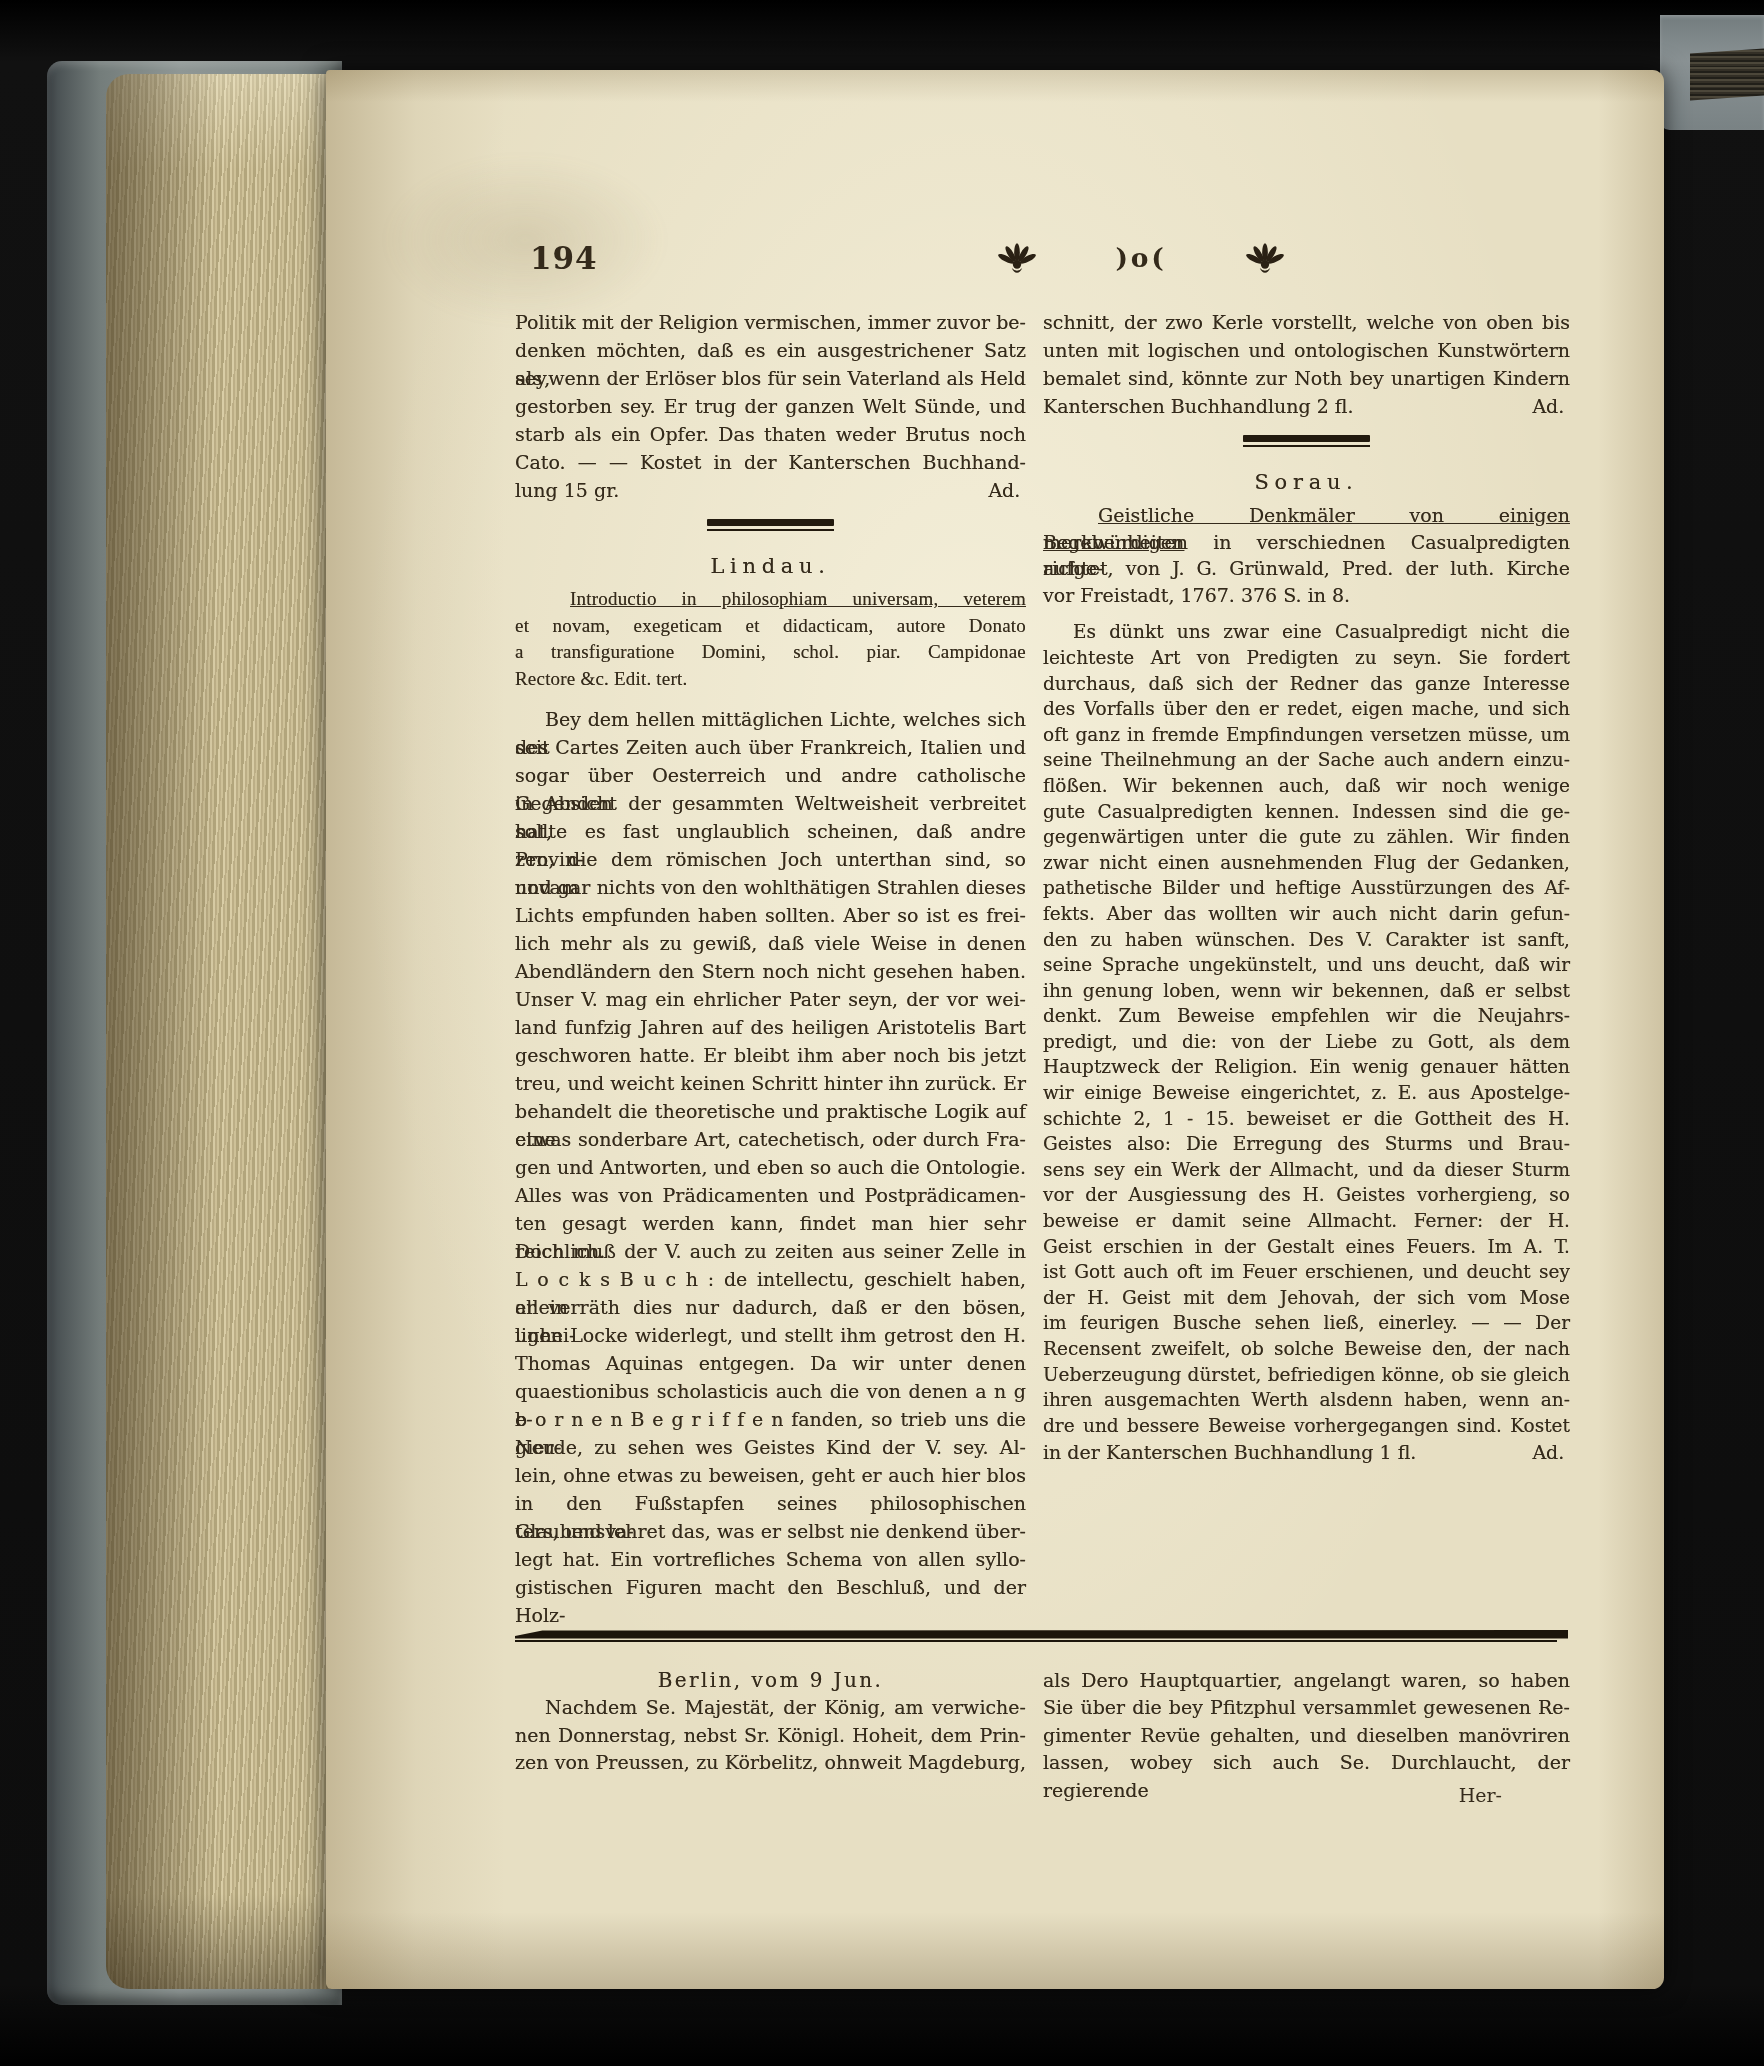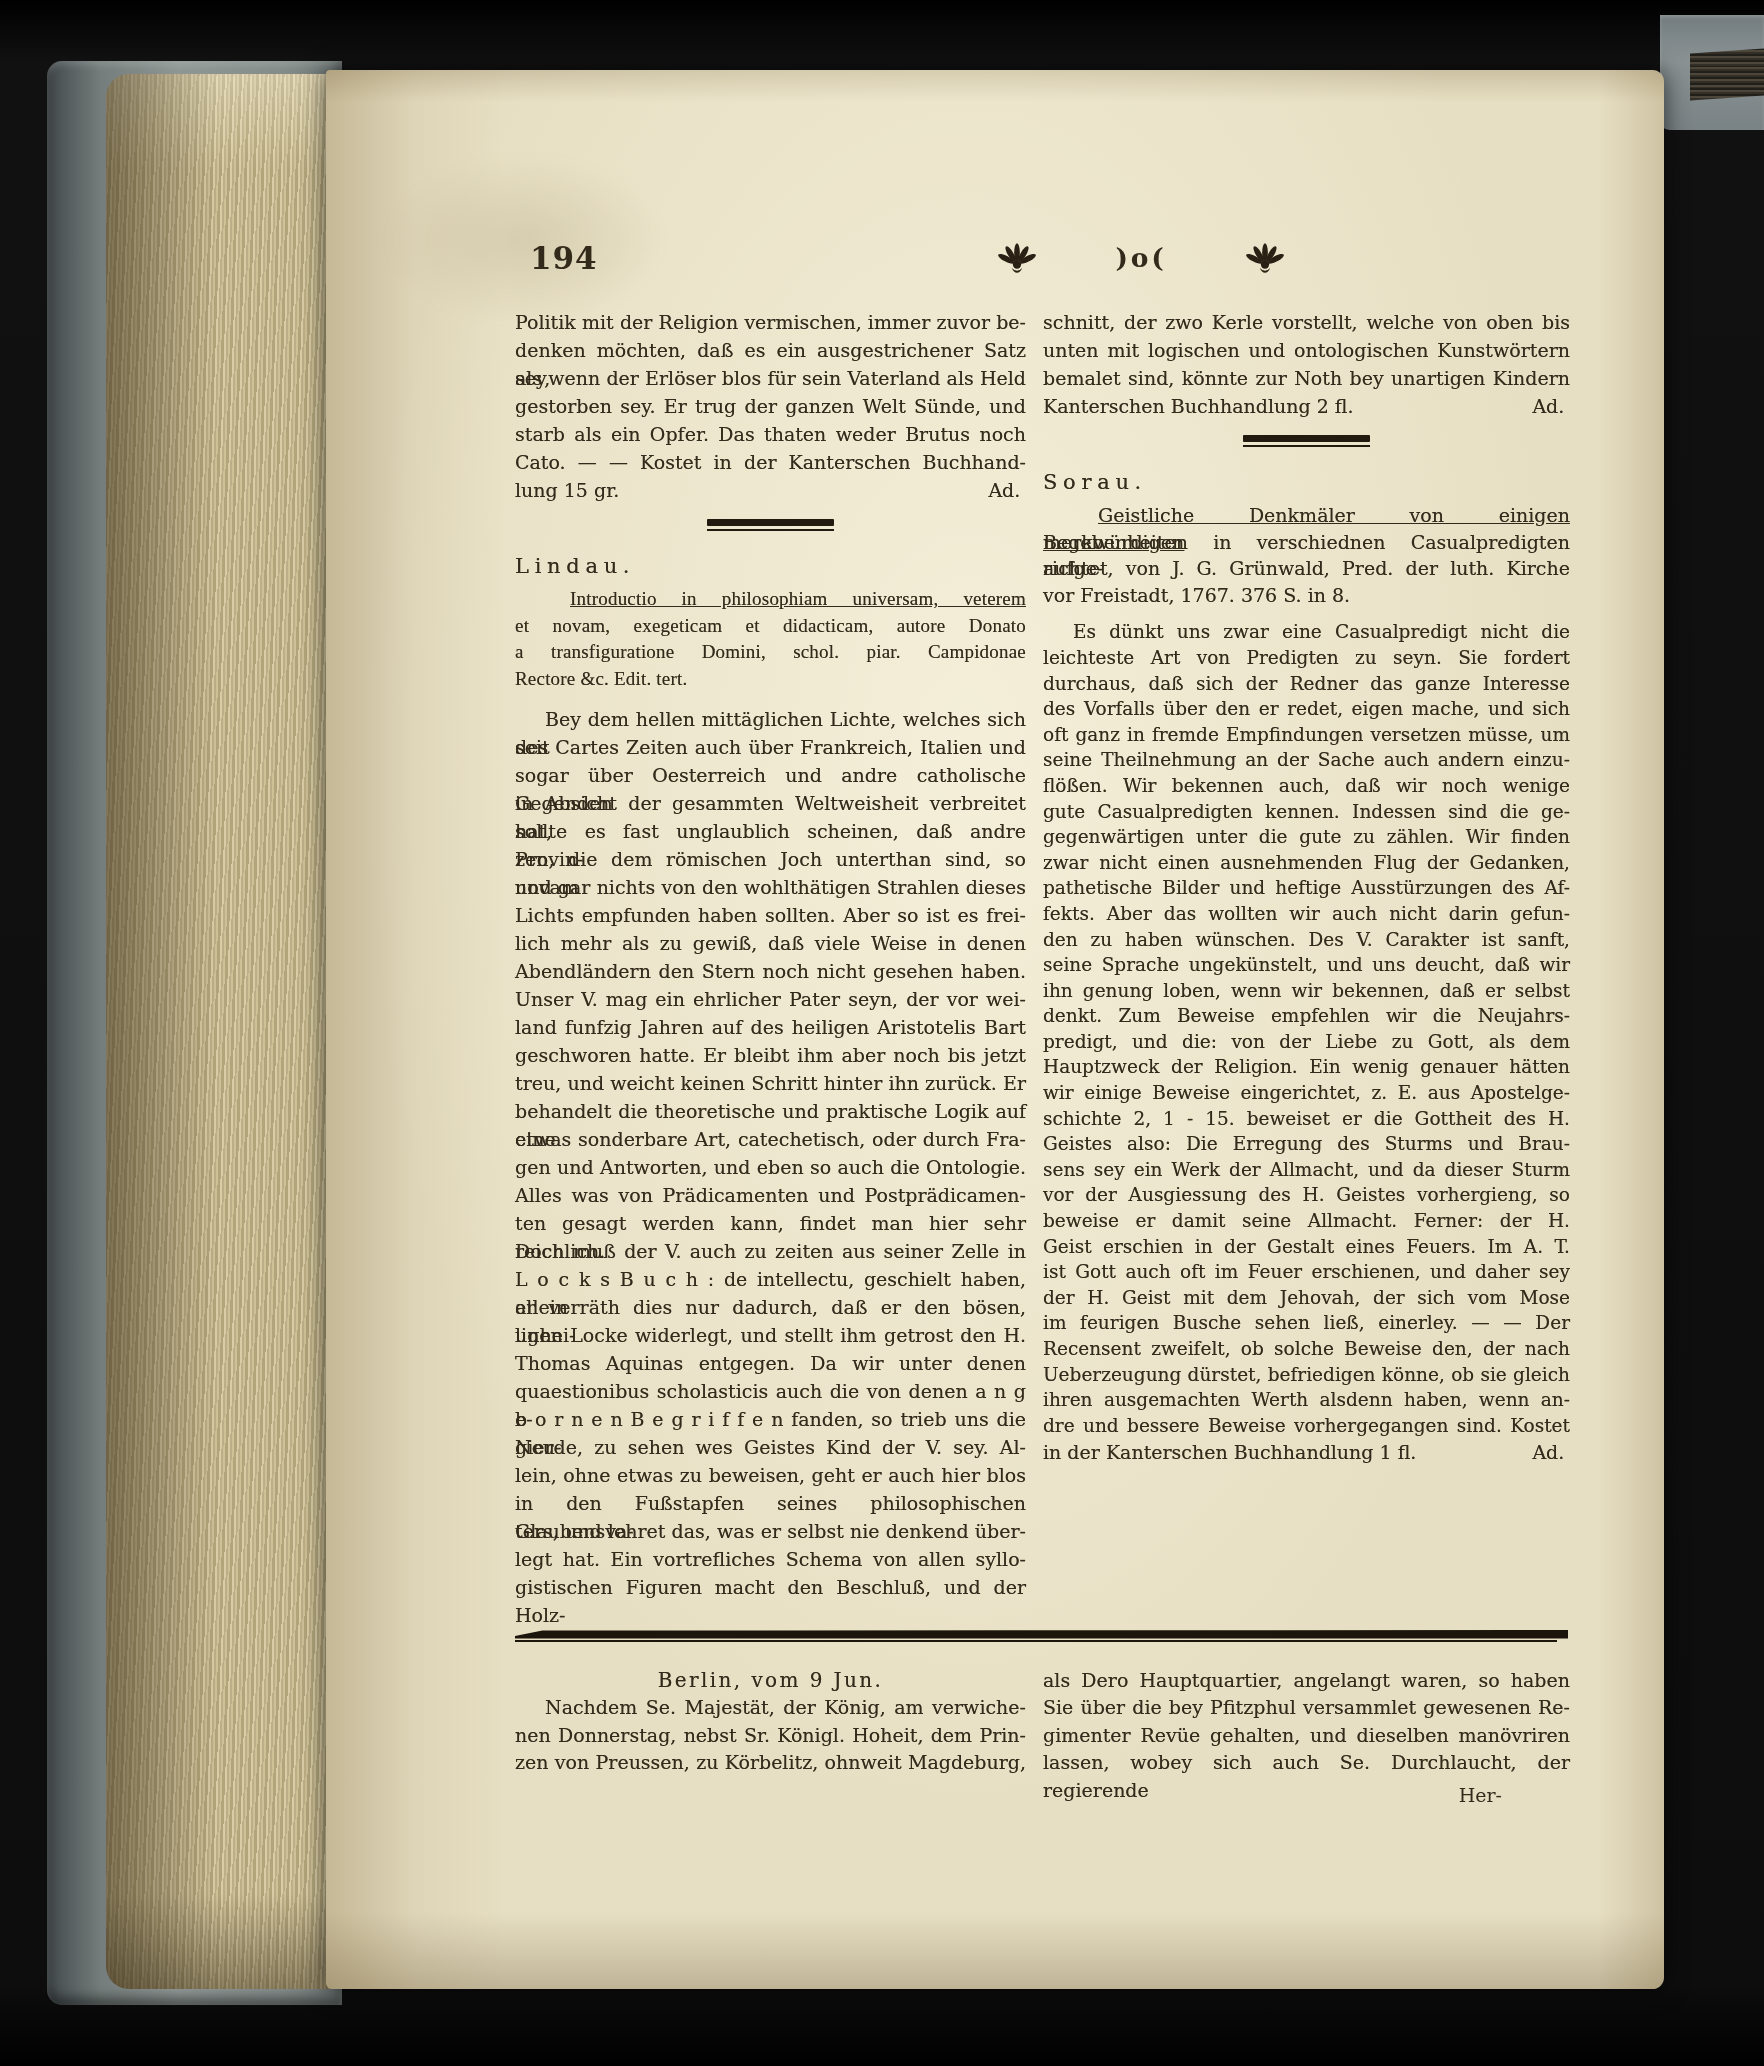--- a/index.html
+++ b/index.html
@@ -51,21 +51,21 @@
   .bib .tl,.dense-bib .tl{height:26.5px;line-height:26.5px;}
   .dense .tl{height:25.6px;line-height:25.6px;font-size:18.5px;}
   .indent-first .tl:first-child{text-indent:30px;}
   .indent-first-lg .tl:first-child{text-indent:55px;text-decoration:underline;}
   .sig-row{height:28px;line-height:28px;font-size:19px;display:flex;justify-content:space-between;
     text-shadow:0 0 0.5px rgba(45,34,16,.55);}
   .sig-row .sig{padding-right:5.7px;}
   .divider{height:42px;display:flex;flex-direction:column;align-items:center;justify-content:center;}
   .divider .bar-thick{width:127px;height:6.6px;background:#221a0e;border-radius:0.9px;}
   .divider .bar-thin{width:127px;height:1.9px;background:#221a0e;margin-top:2.8px;}
-  .sec-head{height:40px;line-height:40px;text-align:left;font-size:21px;letter-spacing:5.7px;
+  .sec-head{height:40px;line-height:40px;text-align:center;font-size:21px;letter-spacing:5.7px;
     text-shadow:0 0 0.5px rgba(45,34,16,.6);}
   .latin{font-family:"Liberation Serif","DejaVu Serif",serif;letter-spacing:0.2px;}
   .body-block{margin-top:13.2px;}
   .body-block-r{margin-top:11.4px;}
   
   .big-rule{position:absolute;left:189px;top:1560px;width:1053px;}
   .big-rule .thick{height:8.5px;background:#1c150b;clip-path:polygon(0 72%,2.6% 6%,100% 0,100% 100%,0 100%);}
   .big-rule .thin{height:1.9px;background:#1c150b;margin-top:1.9px;width:99%;}
   .footer-cols{position:absolute;left:189px;top:1597px;width:1055px;display:flex;gap:17px;}
   .fcol-l{width:511px;}
@@ -215,21 +215,21 @@
             <div class="tl">denkt. Zum Beweise empfehlen wir die Neujahrs-</div>
             <div class="tl">predigt, und die: von der Liebe zu Gott, als dem</div>
             <div class="tl">Hauptzweck der Religion. Ein wenig genauer hätten</div>
             <div class="tl">wir einige Beweise eingerichtet, z. E. aus Apostelge-</div>
             <div class="tl">schichte 2, 1 - 15. beweiset er die Gottheit des H.</div>
             <div class="tl">Geistes also: Die Erregung des Sturms und Brau-</div>
             <div class="tl">sens sey ein Werk der Allmacht, und da dieser Sturm</div>
             <div class="tl">vor der Ausgiessung des H. Geistes vorhergieng, so</div>
             <div class="tl">beweise er damit seine Allmacht. Ferner: der H.</div>
             <div class="tl">Geist erschien in der Gestalt eines Feuers. Im A. T.</div>
-            <div class="tl">ist Gott auch oft im Feuer erschienen, und daher sey</div>
+            <div class="tl">ist Gott auch oft im Feuer erschienen, und deucht sey</div>
             <div class="tl">der H. Geist mit dem Jehovah, der sich vom Mose</div>
             <div class="tl">im feurigen Busche sehen ließ, einerley. — — Der</div>
             <div class="tl">Recensent zweifelt, ob solche Beweise den, der nach</div>
             <div class="tl">Ueberzeugung dürstet, befriedigen könne, ob sie gleich</div>
             <div class="tl">ihren ausgemachten Werth alsdenn haben, wenn an-</div>
             <div class="tl">dre und bessere Beweise vorhergegangen sind. Kostet</div>
           </div>
         <div class="sig-row">
           <span>in der Kanterschen Buchhandlung 1 fl.</span>
           <span class="sig">Ad.</span>

